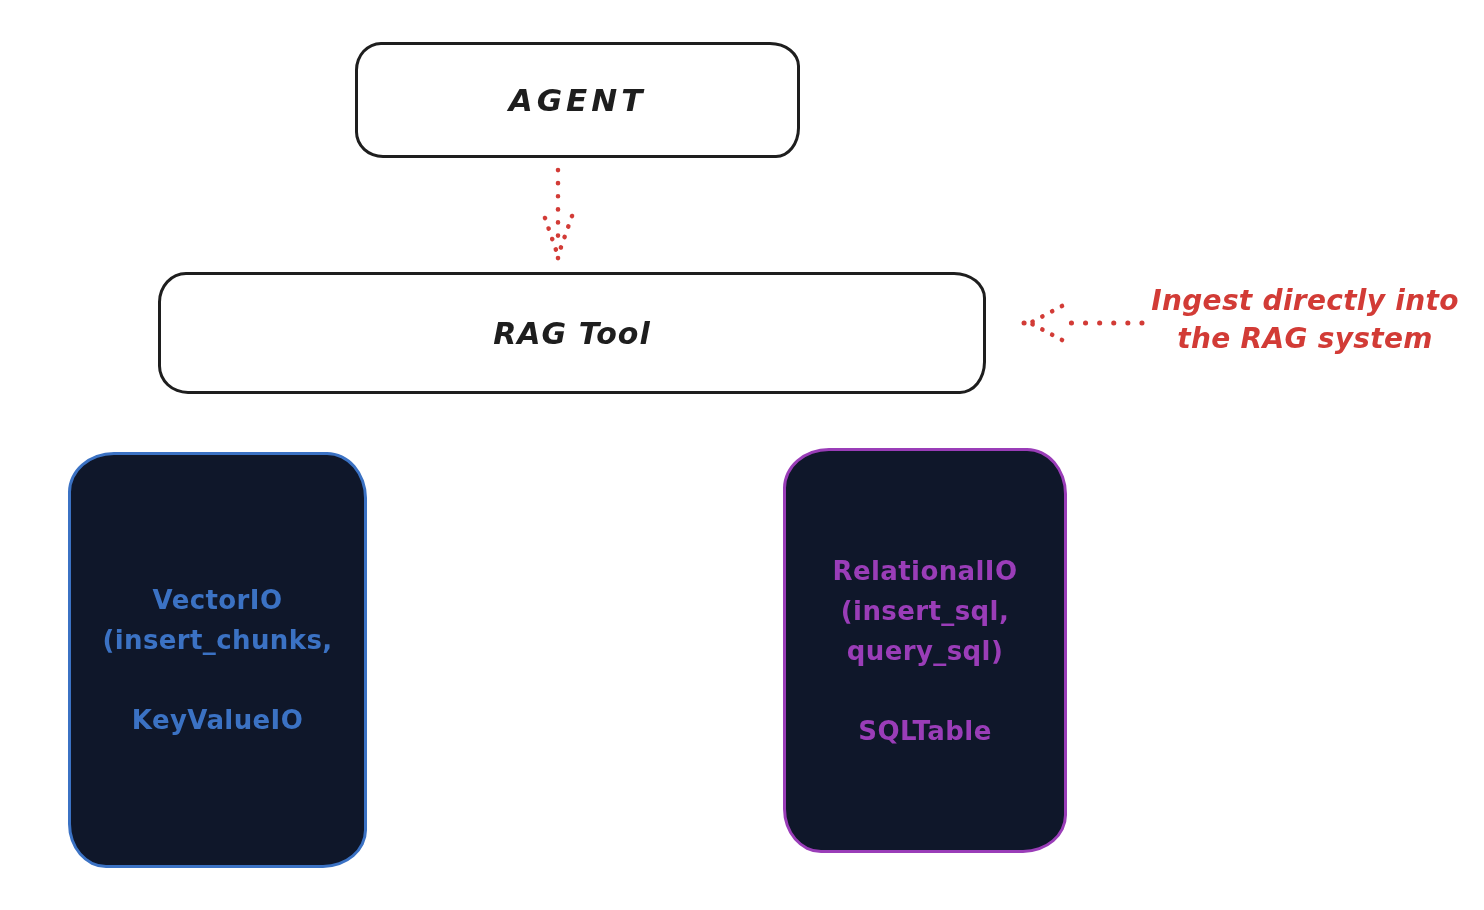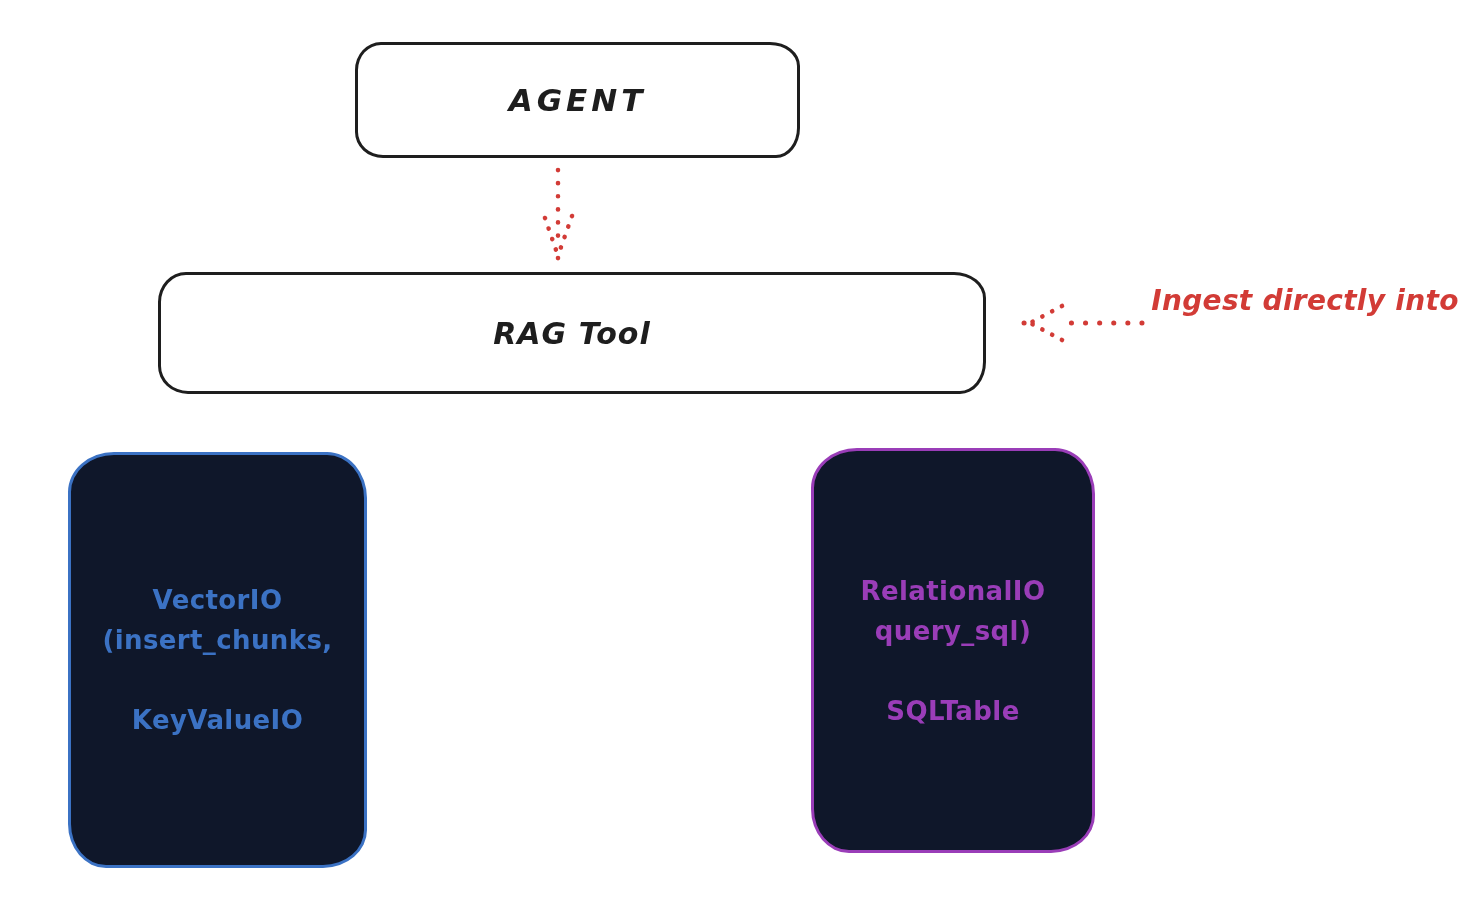--- a/index.html
+++ b/index.html
@@ -84,21 +84,20 @@
   }
   #keyvalue-box {
     left: 427px; top: 450px; width: 283px; height: 405px;
     border: 3.5px solid var(--green);
     color: var(--green);
   }
   #relational-box {
     left: 783px; top: 448px; width: 284px; height: 405px;
     border: 3.5px solid var(--purple);
     color: var(--purple);
-    margin-left: 28px;
   }
   .annotation {
     position: absolute;
     left: 1140px; top: 282px; width: 330px;
     text-align: center;
     color: var(--red);
     font-size: 28px;
     font-weight: 700;
     font-style: italic;
     line-height: 38px;
@@ -136,34 +135,36 @@
   <div class="node black-node" id="agent-box">
     <span class="label">AGENT</span>
   </div>
 
   <div class="node black-node" id="rag-box">
     <span class="label">RAG Tool</span>
   </div>
 
   <div class="annotation">
     <div>Ingest directly into</div>
+    <div>the RAG system</div>
   </div>
 
   <div class="io-box" id="vector-box">
     <div class="io-lines">
       <div>VectorIO</div>
       <div>(insert_chunks,</div>
       <div class="spacer"></div>
       <div>KeyValueIO</div>
     </div>
   </div>
 
 
   <div class="io-box" id="relational-box">
     <div class="io-lines">
       <div>RelationalIO</div>
+      <div>(insert_sql,</div>
       <div>query_sql)</div>
       <div class="spacer"></div>
       <div>SQLTable</div>
     </div>
   </div>
 
 </div>
 
 </body></html>

